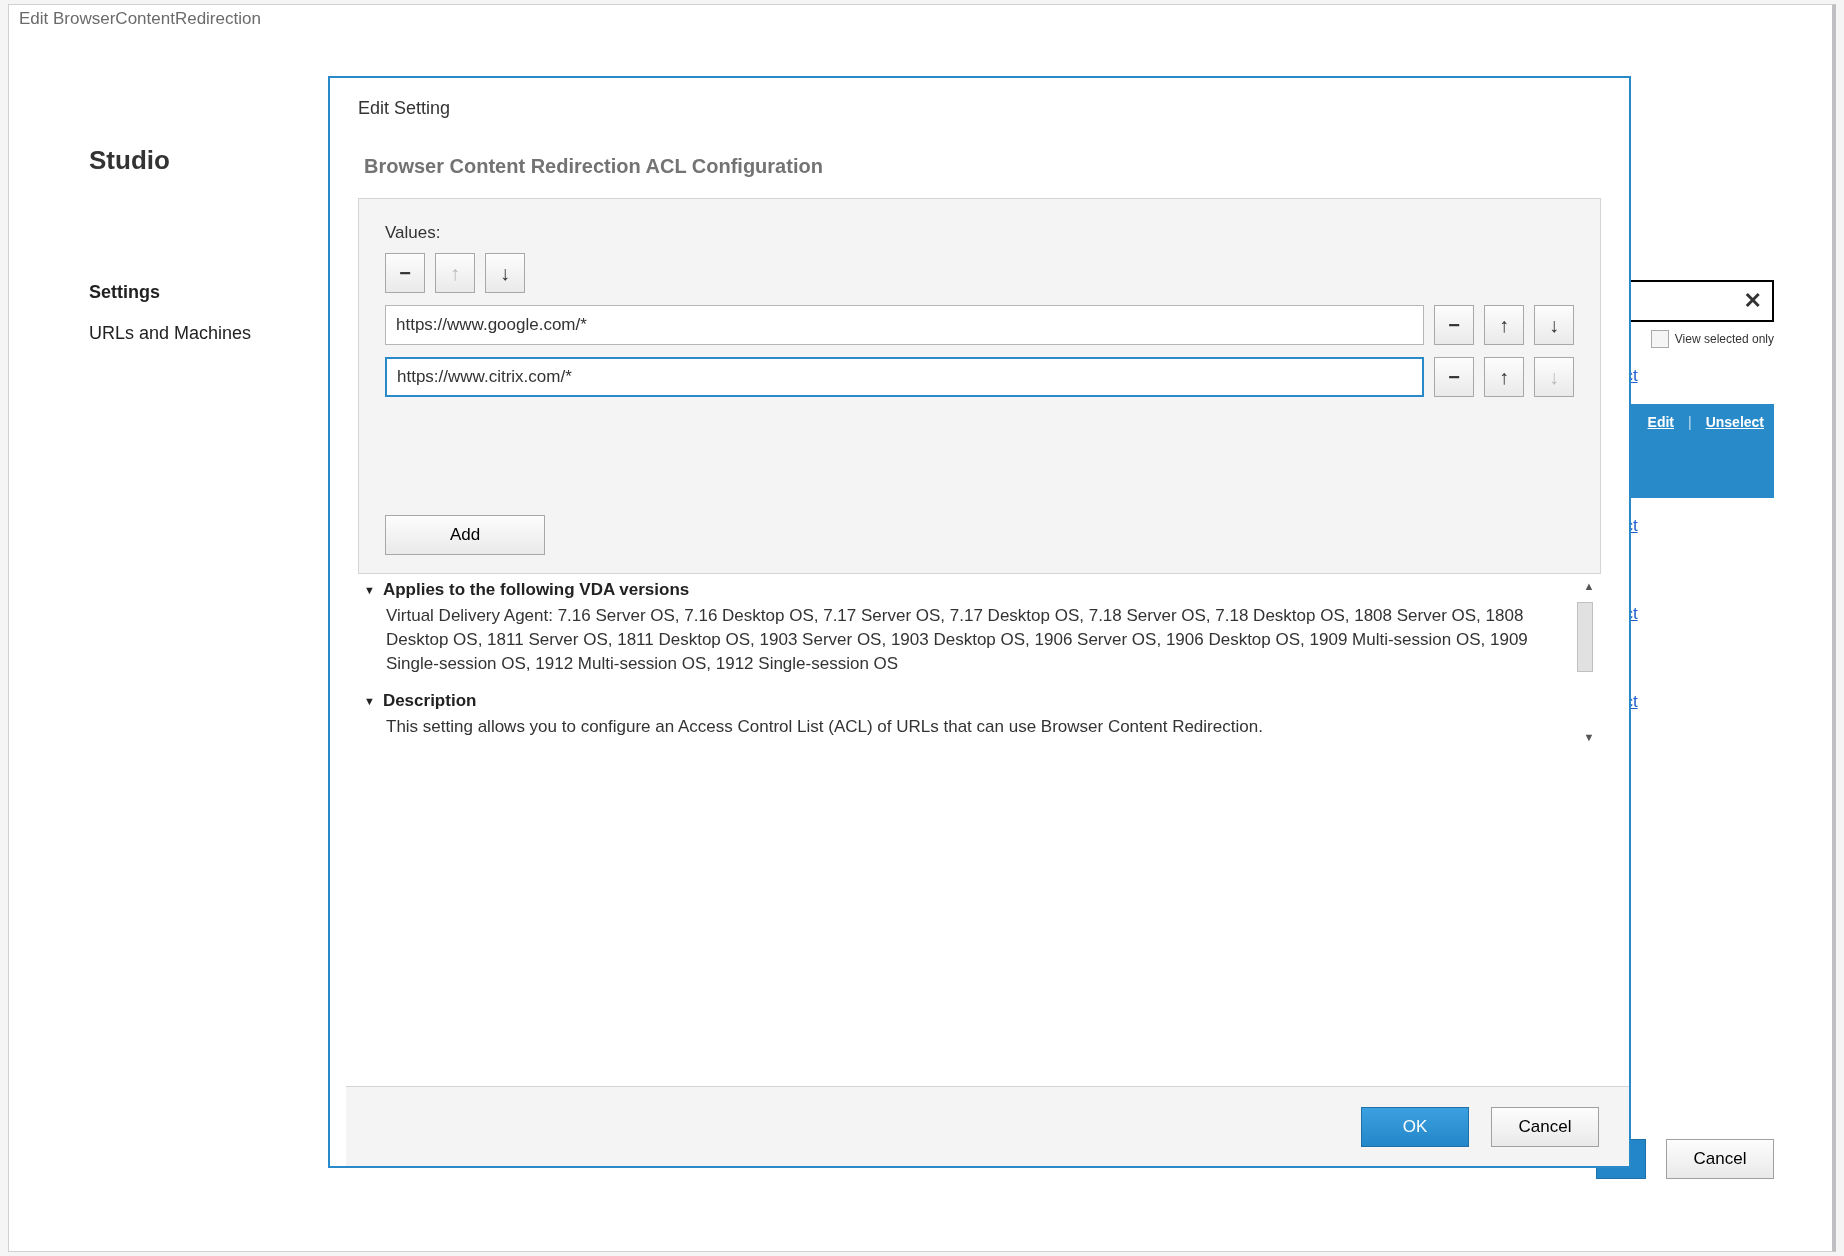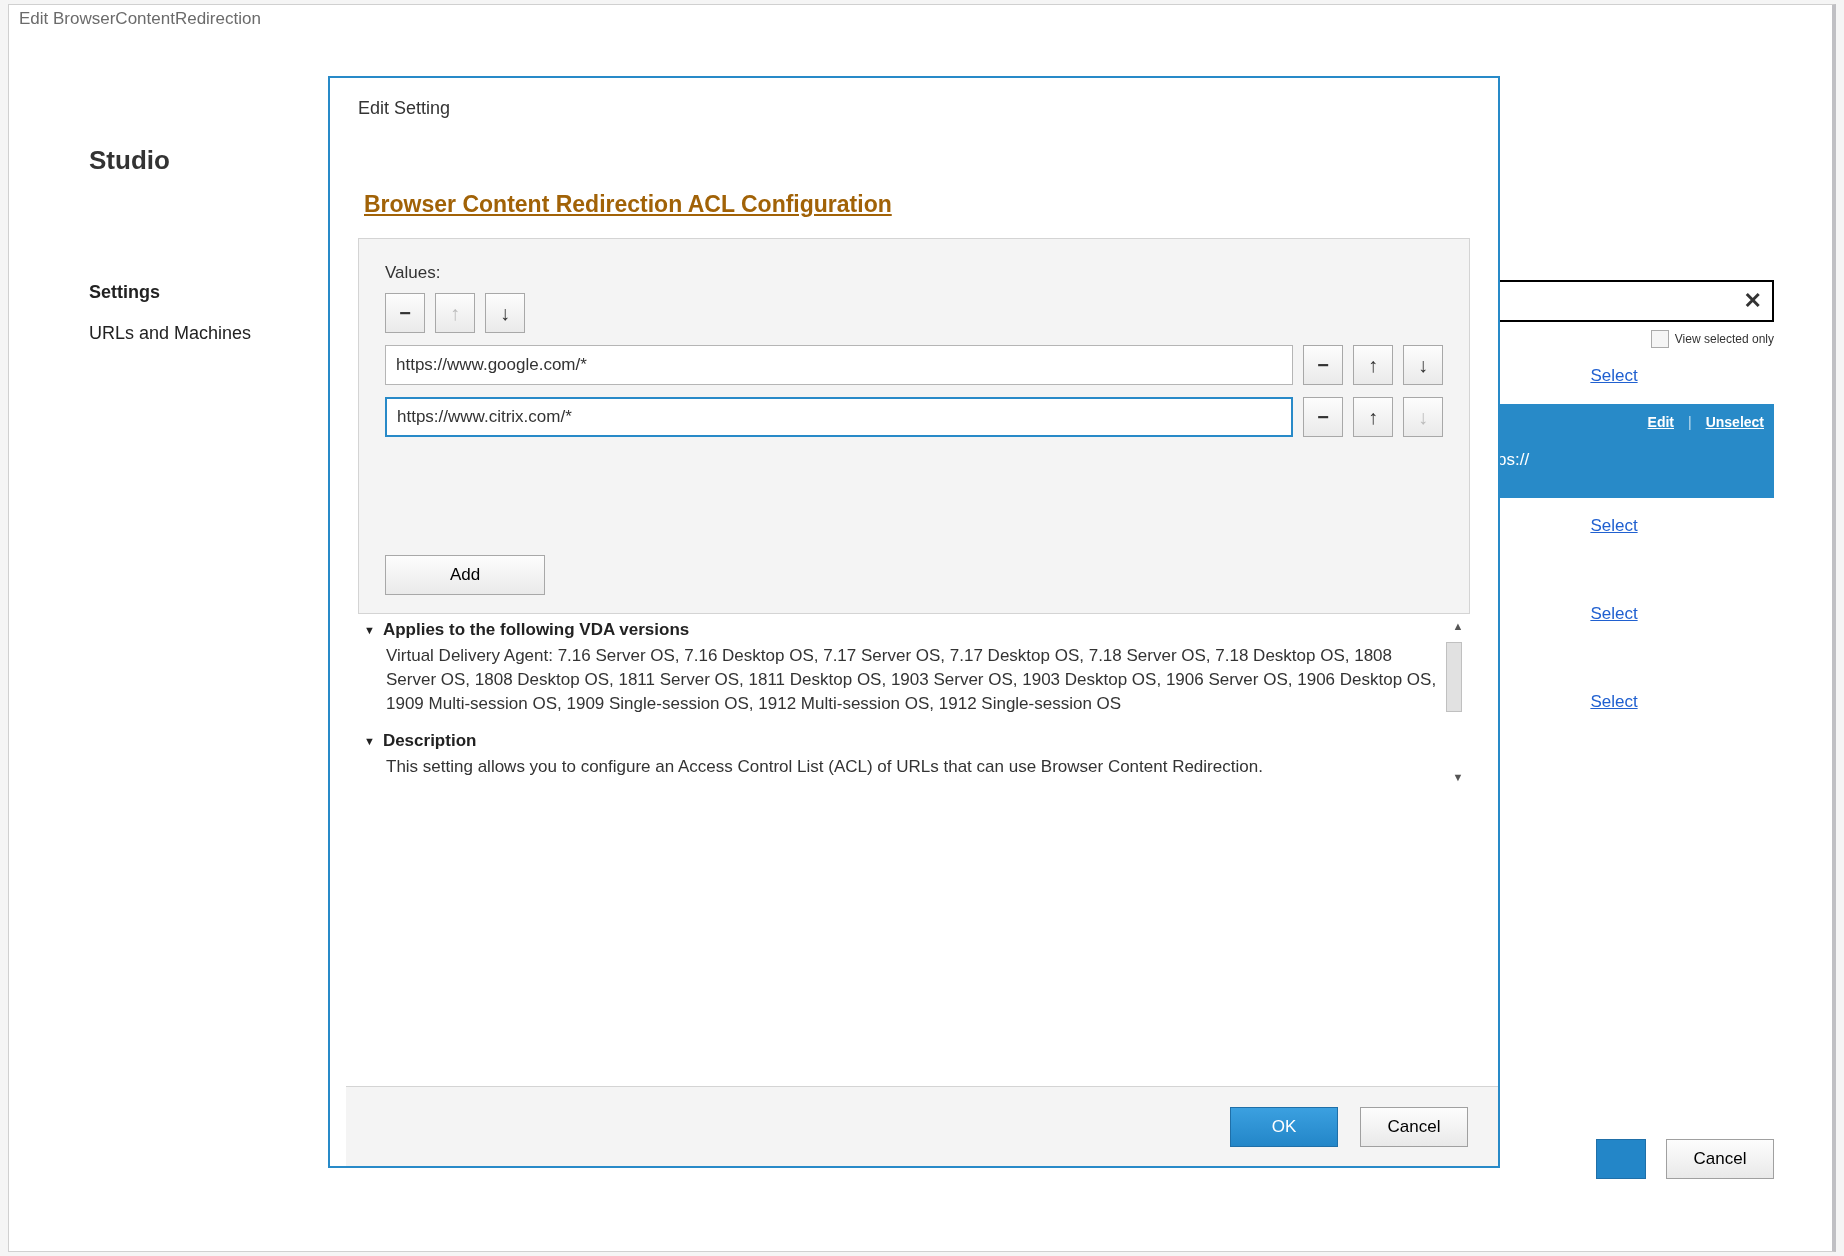--- a/index.html
+++ b/index.html
@@ -137,44 +137,42 @@
   border: 1px solid #1f6fa8;
   width: 50px;
   min-width: 0;
 }
 
 
 .dialog {
   position: absolute;
   left: 328px;
   top: 76px;
-  width: 1172px;
+  width: 1303px;
   height: 1092px;
   background: #fff;
   border: 2px solid #288ac8;
   display: flex;
   flex-direction: column;
-  gap: 36px;
 }
 .dialog-title {
   padding: 20px 28px 14px 28px;
   font-size: 18px;
   color: #333;
 }
 .dialog-body {
   flex: 1;
   padding: 4px 28px 0 28px;
   overflow: hidden;
 }
 .setting-header {
-  font-size: 23px;
+  font-size: 20px;
   font-weight: 700;
-  color: #a16207;
+  color: #737373;
   padding: 18px 6px 20px 6px;
-  text-decoration: underline;
 }
 .values-box {
   border: 1px solid #d4d4d4;
   background: #f4f4f4;
   padding: 24px 26px 18px 26px;
 }
 .values-label {
   font-size: 17px;
   margin-bottom: 10px;
   color: #333;

